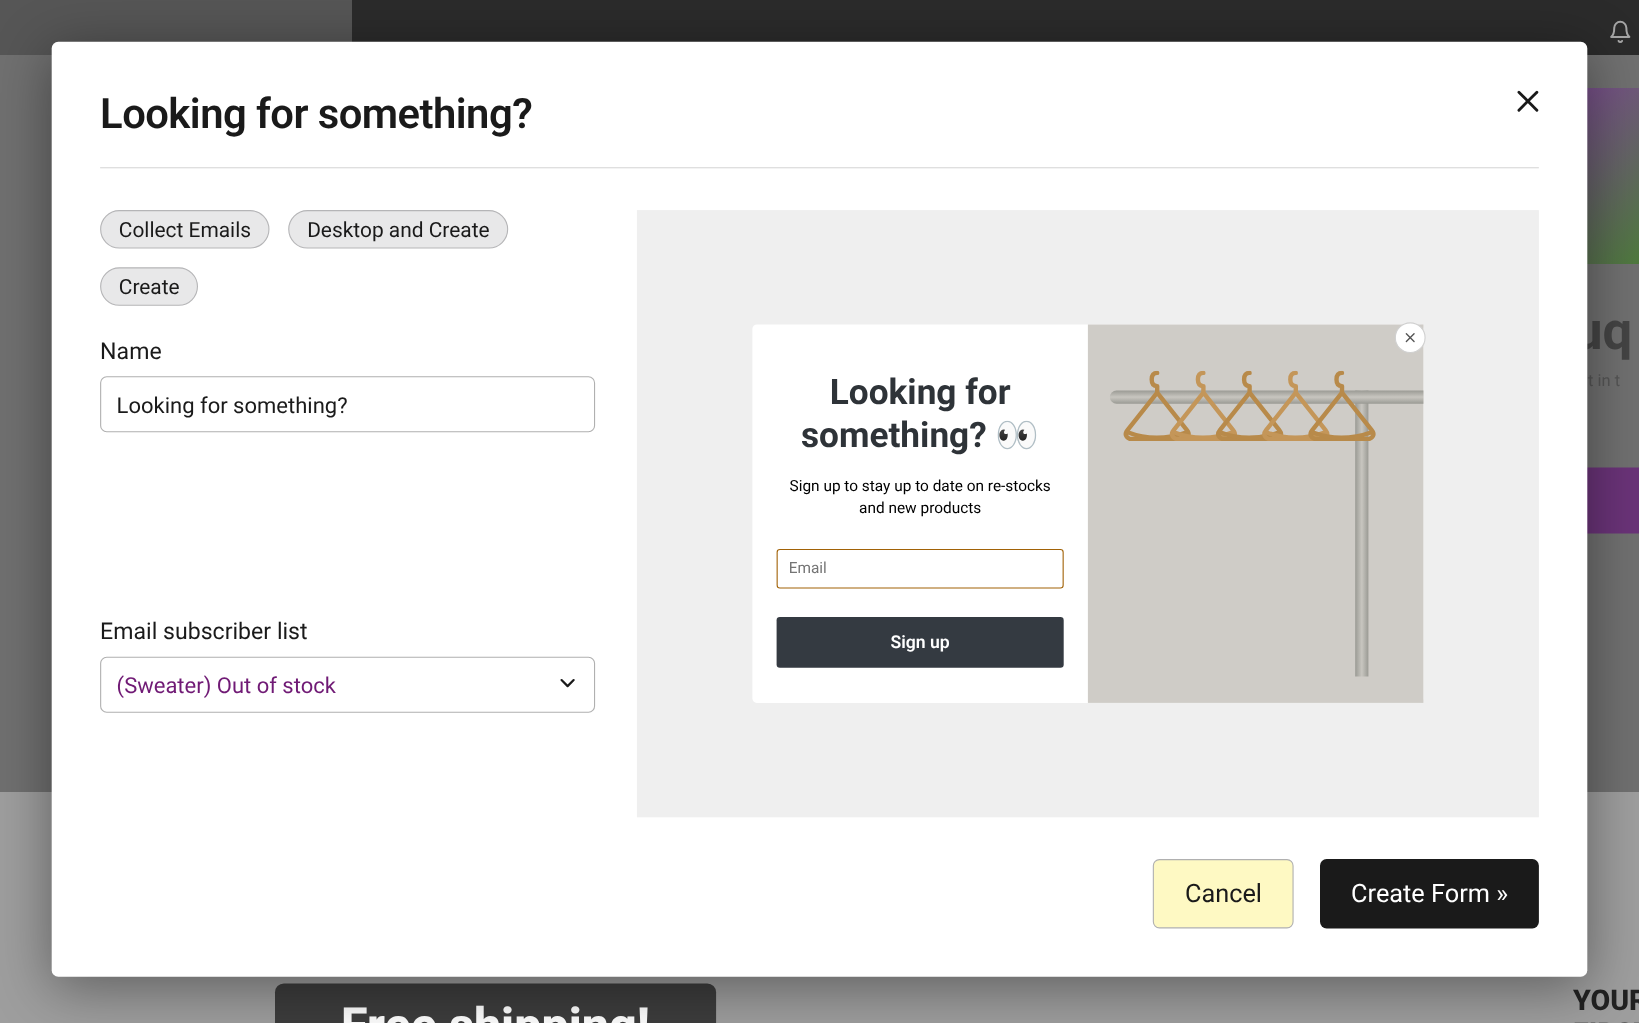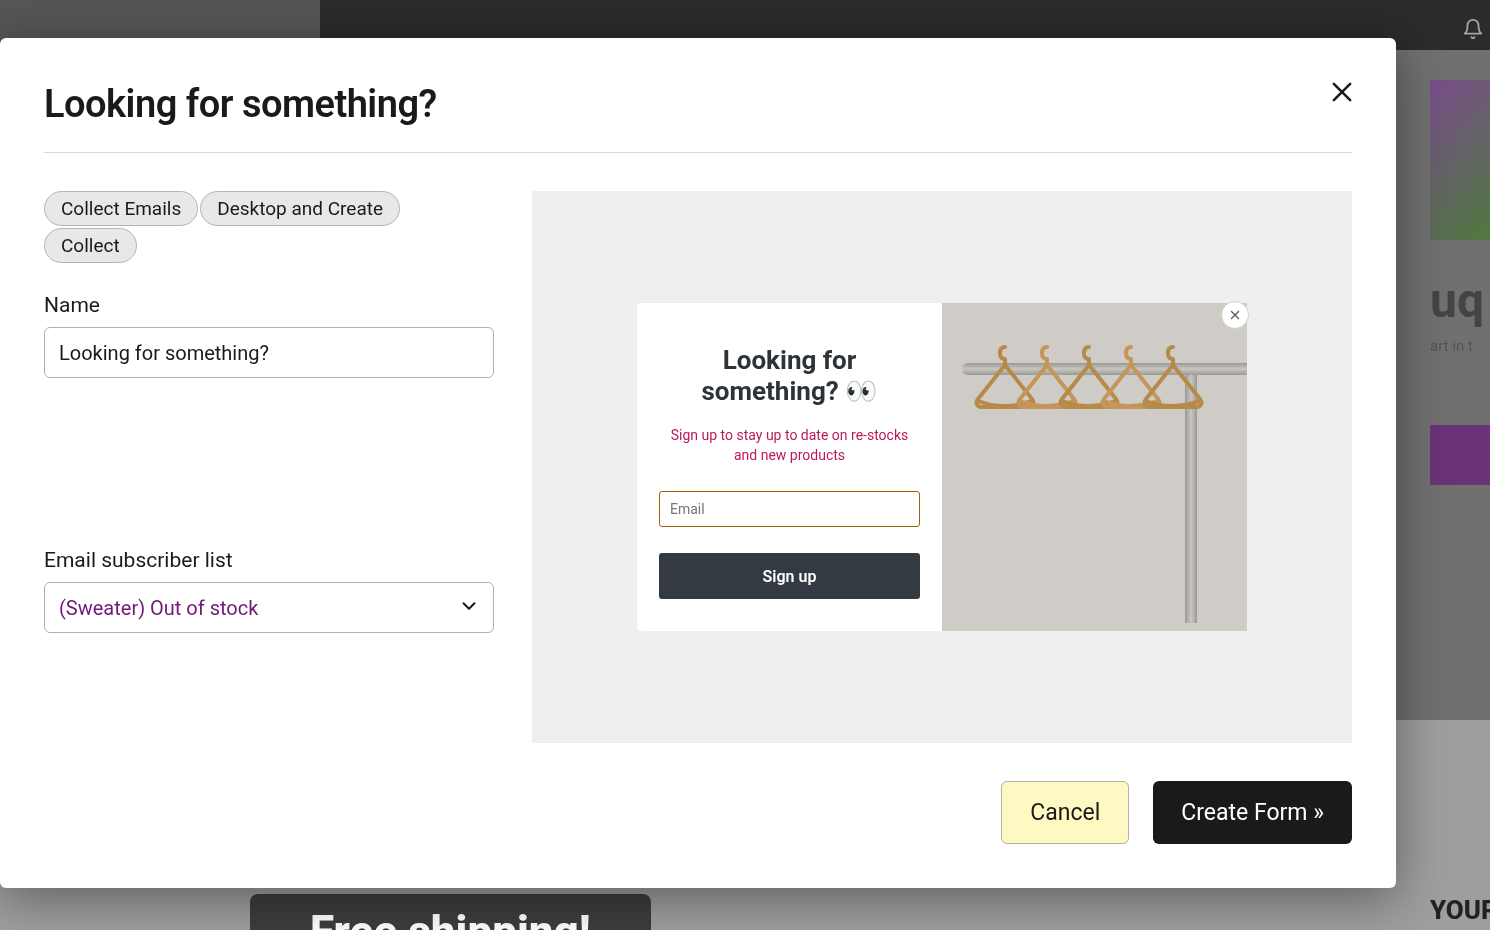--- a/index.html
+++ b/index.html
@@ -78,20 +78,21 @@
       font-weight: 800;
       font-size: 26px;
       color: #222;
     }
 
     .modal-overlay {
       position: absolute;
       top: 0; left: 0; right: 0; bottom: 0;
       display: flex;
       align-items: flex-start;
+      justify-content: center;
       padding-top: 38px;
     }
     .modal {
       width: 1396px;
       background: #fff;
       border-radius: 6px;
       padding: 44px;
       position: relative;
       box-shadow: 0 10px 50px rgba(0,0,0,0.4);
     }
@@ -117,21 +118,21 @@
       display: flex;
       gap: 38px;
     }
     .left-col {
       width: 450px;
       flex-shrink: 0;
     }
     .tags {
       display: flex;
       flex-wrap: wrap;
-      gap: 2px;
+      gap: 17px;
       margin-bottom: 30px;
     }
     .tag {
       background: #e8e8e9;
       border: 1px solid #b5b5b7;
       border-radius: 18px;
       padding: 5px 16px;
       font-size: 19px;
       color: #1a1a1a;
     }
@@ -209,28 +210,28 @@
       color: #555;
       font-size: 13px;
       z-index: 2;
     }
     .flyout-left {
       width: 305px;
       padding: 42px 22px 32px 22px;
       text-align: center;
     }
     .flyout-title {
-      font-size: 26px;
+      font-size: 32px;
       font-weight: 700;
       color: #2e3338;
       line-height: 1.2;
     }
     .flyout-sub {
       font-size: 14px;
-      color: #be185d;
+      color: #000000;
       margin-top: 18px;
       line-height: 1.45;
     }
     .flyout-email {
       width: 100%;
       height: 36px;
       border: 1px solid #a16207;
       border-radius: 3px;
       padding: 0 10px;
       font-size: 14px;
@@ -335,21 +336,21 @@
           <line x1="19" y1="5" x2="5" y2="19"></line>
         </svg>
     </span>
     <hr class="modal-hr">
 
     <div class="modal-body">
       <div class="left-col">
         <div class="tags">
           <span class="tag">Collect Emails</span>
           <span class="tag">Desktop and Create</span>
-          <span class="tag">Collect</span>
+          <span class="tag">Create</span>
         </div>
 
         <div class="name-group">
           <div class="field-label">Name</div>
           <input class="text-input" type="text" value="Looking for something?" style="">
         </div>
 
         <div>
           <div class="field-label">Email subscriber list</div>
           <div class="select-wrap">

